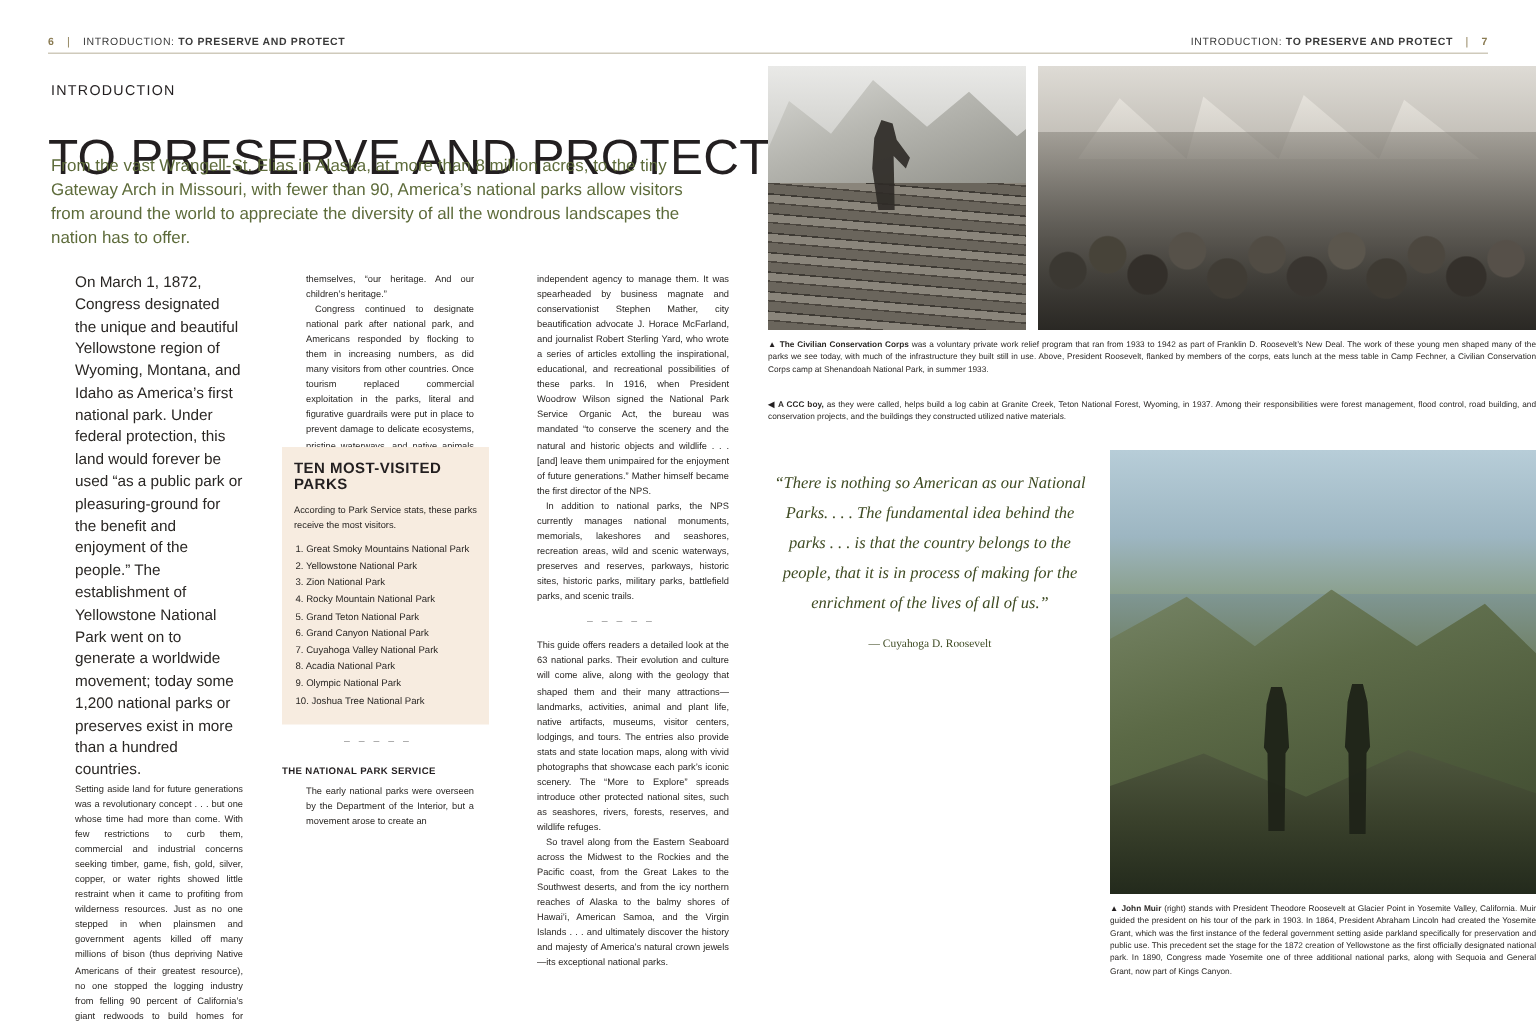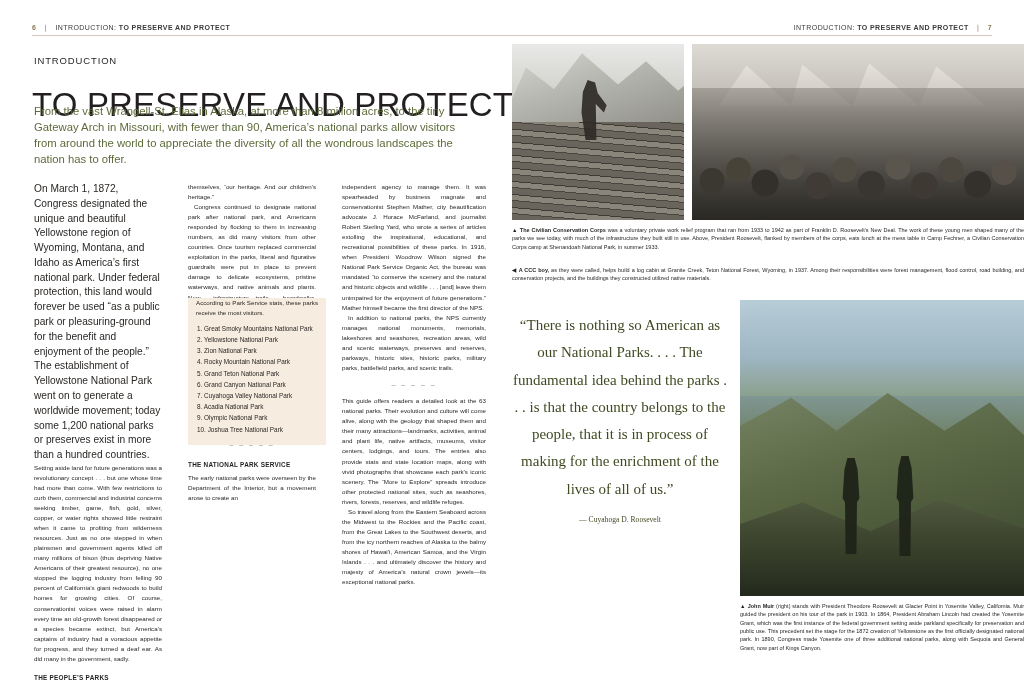--- a/index.html
+++ b/index.html
@@ -108,21 +108,21 @@
   .col-3 { left: 308px; width: 144px; }
 
   .lead {
     font-size: 10.2px;
     line-height: 1.45;
     color: #2a2724;
     text-align: left;
     margin-bottom: 9px;
   }
   .col p {
-    margin: 0 0 0 0;
+    margin: 0 0 0 16px;
     text-indent: 6px;
   }
   .col p.noindent { text-indent: 0; }
   .subhead {
     font-size: 6.4px;
     font-weight: bold;
     letter-spacing: 0.04em;
     margin: 9px 0 3px 0;
     text-indent: 0;
     color: #231f20;
@@ -262,25 +262,26 @@
   }
 
   
   .pullquote {
     position: absolute;
     left: 0px; top: 306px;
     width: 216px; height: 292px;
     padding-top: 6px;
   }
   .pq-text {
-    font-size: 15px;
+    font-size: 11px;
     line-height: 1.82;
     text-align: center;
     color: #3e4a22;
     font-family: "Liberation Serif", serif;
+    font-style: italic;
   }
   .pq-attrib {
     margin-top: 12px;
     font-size: 7.6px;
     text-align: center;
     color: #3e4a22;
     font-family: "Liberation Serif", serif;
   }
 
   
@@ -366,20 +367,21 @@
         <p class="noindent">independent agency to manage them. It was spearheaded by business magnate and conservationist Stephen Mather, city beautification advocate J. Horace McFarland, and journalist Robert Sterling Yard, who wrote a series of articles extolling the inspirational, educational, and recreational possibilities of these parks. In 1916, when President Woodrow Wilson signed the National Park Service Organic Act, the bureau was mandated “to conserve the scenery and the natural and historic objects and wildlife . . . [and] leave them unimpaired for the enjoyment of future generations.” Mather himself became the first director of the NPS.</p>
         <p>In addition to national parks, the NPS currently manages national monuments, memorials, lakeshores and seashores, recreation areas, wild and scenic waterways, preserves and reserves, parkways, historic sites, historic parks, military parks, battlefield parks, and scenic trails.</p>
         <div class="rule-dots">– – – – –</div>
         <p class="noindent">This guide offers readers a detailed look at the 63 national parks. Their evolution and culture will come alive, along with the geology that shaped them and their many attractions—landmarks, activities, animal and plant life, native artifacts, museums, visitor centers, lodgings, and tours. The entries also provide stats and state location maps, along with vivid photographs that showcase each park’s iconic scenery. The “More to Explore” spreads introduce other protected national sites, such as seashores, rivers, forests, reserves, and wildlife refuges.</p>
         <p>So travel along from the Eastern Seaboard across the Midwest to the Rockies and the Pacific coast, from the Great Lakes to the Southwest deserts, and from the icy northern reaches of Alaska to the balmy shores of Hawai’i, American Samoa, and the Virgin Islands . . . and ultimately discover the history and majesty of America’s natural crown jewels—its exceptional national parks.</p>
       </div>
 
     </div>
 
     <div class="sidebar-box">
+      <div class="sidebar-title">TEN MOST-VISITED PARKS</div>
       <div class="sidebar-intro">According to Park Service stats, these parks receive the most visitors.</div>
       <ul class="sidebar-list" style="list-style:none; padding-left:8px;">
         <li>1. Great Smoky Mountains National Park</li>
         <li>2. Yellowstone National Park</li>
         <li>3. Zion National Park</li>
         <li>4. Rocky Mountain National Park</li>
         <li>5. Grand Teton National Park</li>
         <li>6. Grand Canyon National Park</li>
         <li>7. Cuyahoga Valley National Park</li>
         <li>8. Acadia National  Park</li>

